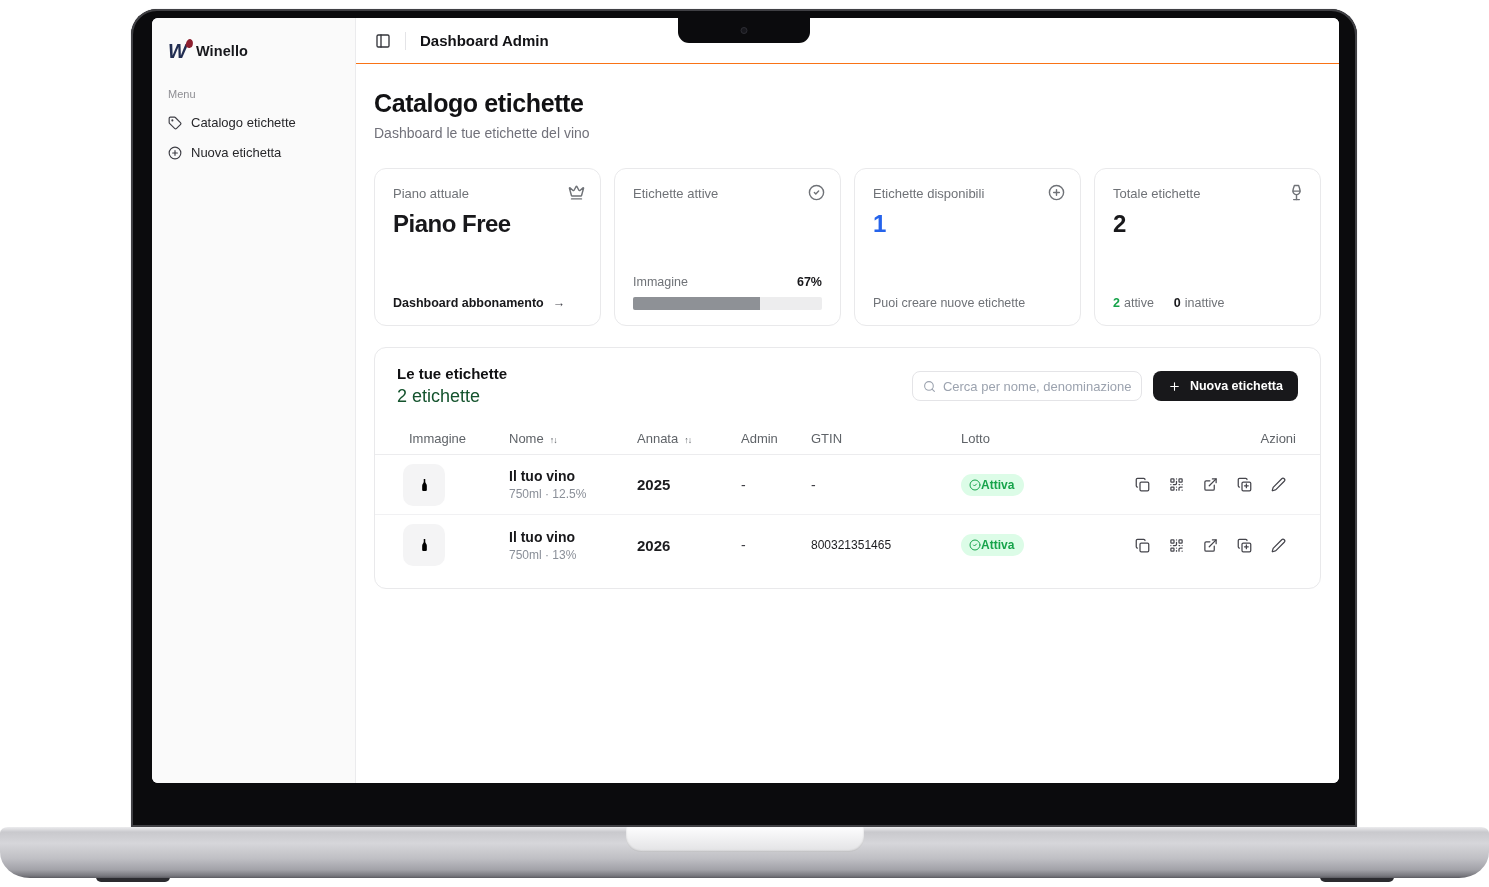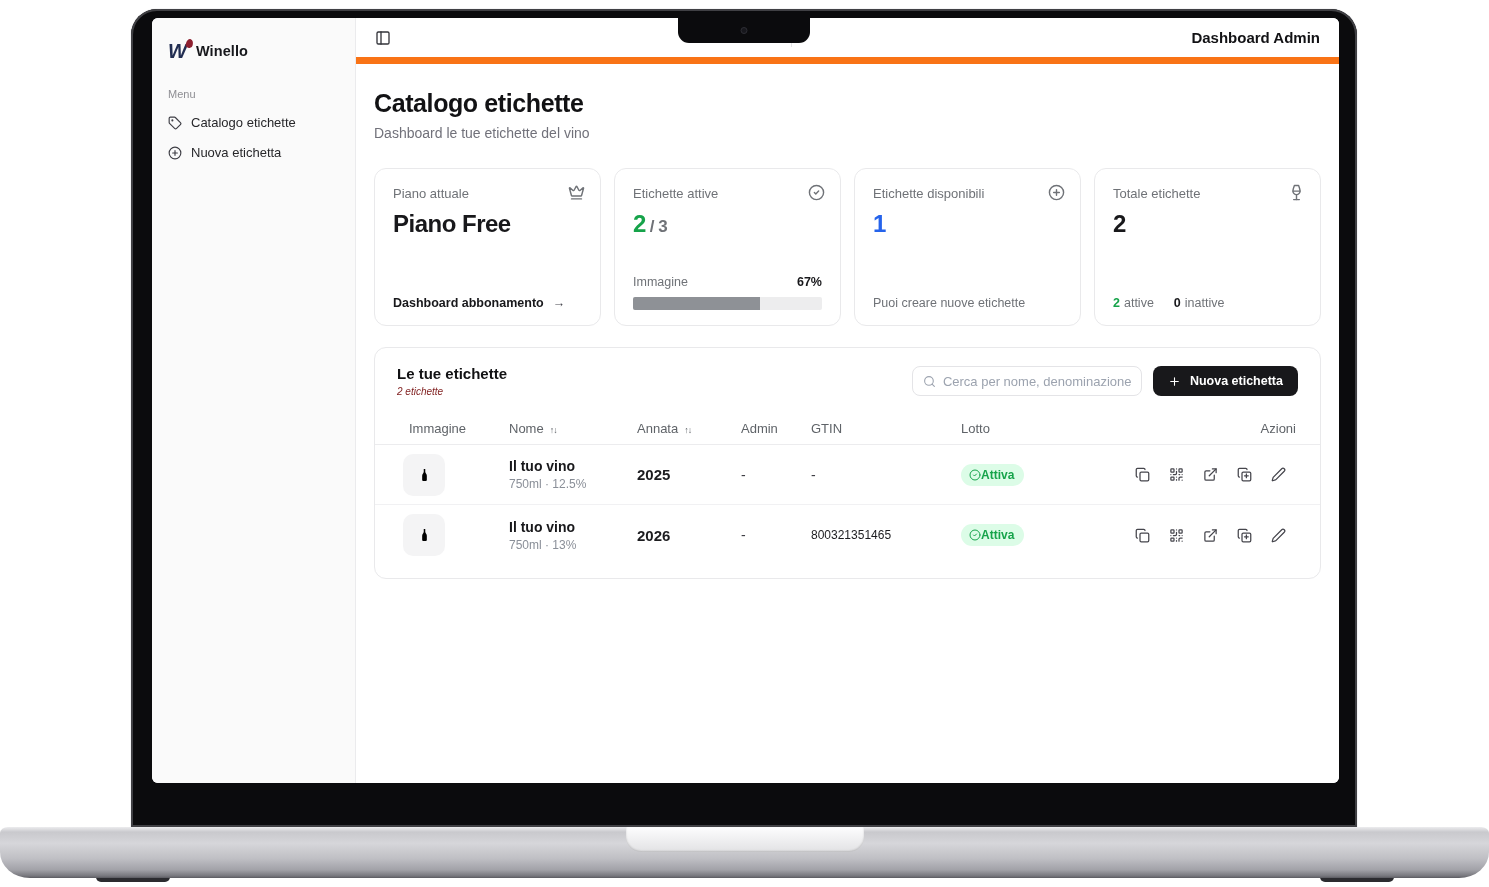--- a/index.html
+++ b/index.html
@@ -30,21 +30,21 @@
   .logo-mark { position:relative; font-size:20px; font-weight:800; font-style:italic; color:#222e52; line-height:20px; }
   .logo-mark::after { content:''; position:absolute; right:-6px; top:-2px; width:7px; height:9px;
                       background:#8e2030; border-radius:50% 50% 50% 50% / 62% 62% 42% 42%; transform:rotate(14deg); }
   .brand-name { font-size:14.5px; font-weight:bold; color:#17181c; letter-spacing:.1px; }
   .menu-label { margin-top:27px; font-size:11px; color:#8e8e93; }
   .menu-item { display:flex; align-items:center; gap:9px; margin-top:15px; font-size:13px; color:#27272a; cursor:pointer; }
   .menu-item svg { width:14px; height:14px; color:#3f3f46; flex:none; }
 
   
   .main { flex:1; display:flex; flex-direction:column; background:#fff; min-width:0; }
-  .topbar { height:46px; min-height:46px; border-bottom:7px solid #f97316; display:flex; align-items:center; padding:0 19px;justify-content:space-between; }
+  .topbar { height:46px; min-height:46px; border-bottom:1px solid #f97316; display:flex; align-items:center; padding:0 19px; }
   .topbar svg { width:16px; height:16px; color:#33343a; }
   .topbar-divider { width:1px; height:18px; background:#e4e4e7; margin:0 14px; }
   .topbar-title { font-size:15px; font-weight:bold; color:#121215; }
 
   .content { padding:0 18px; }
   .page-title { margin-top:25px; font-size:25px; font-weight:800; color:#121214; letter-spacing:-.4px; }
   .page-subtitle { margin-top:7px; font-size:14px; color:#71717a; }
 
   
   .cards { display:grid; grid-template-columns:repeat(4,1fr); gap:13px; margin-top:27px; }
@@ -64,21 +64,21 @@
   .bar { margin-top:8px; height:13px; background:#ededee; border-radius:2px; overflow:hidden; }
   .bar-fill { height:100%; background:#8e9196; }
   .split-counts { display:flex; gap:20px; font-size:12.5px; color:#6f7277; }
   .split-counts b { font-weight:bold; margin-right:4px; }
   .n-green { color:#16a34a; } .n-dark { color:#18181b; }
 
   
   .table-card { margin-top:21px; border:1px solid #e9e9eb; border-radius:12px; background:#fff; padding-bottom:13px; }
   .table-head { display:flex; justify-content:space-between; align-items:center; padding:17px 22px 0; }
   .table-title { font-size:15px; font-weight:bold; color:#121214; }
-  .table-count { margin-top:4px; font-size:10px; color:#7f1d1d;font-style:italic; }
+  .table-count { margin-top:4px; font-size:18px; color:#14532d; }
   .table-actions { display:flex; gap:11px; align-items:center; }
   .search-box { width:230px; height:30px; border:1px solid #e4e4e7; border-radius:8px; display:flex; align-items:center; padding:0 10px; gap:7px; background:#fff; }
   .search-box svg { width:13px; height:13px; color:#9ca3af; flex:none; }
   .search-box input { border:none; outline:none; flex:1; font-size:13px; color:#27272a; font-family:"Liberation Sans",sans-serif; background:transparent; min-width:0; }
   .search-box input::placeholder { color:#9ca3af; }
   .btn-new { height:30px; border:none; border-radius:8px; background:#18181b; color:#fff; font-size:12.5px; font-weight:bold;
              padding:0 15px; display:flex; align-items:center; gap:9px; cursor:pointer; font-family:"Liberation Sans",sans-serif; }
   .btn-new svg { width:13px; height:13px; }
 
   .grid-row { display:grid; grid-template-columns:112px 128px 104px 70px 150px 1fr 168px; padding:0 22px; align-items:center; }
@@ -228,23 +228,20 @@
                   <span style="font-weight:normal;color:#45454c">→</span>
                 </div>
               </div>
             </div>
 
             <div class="card">
               <div class="card-label">Etichette attive</div>
               <span class="card-icon"><svg viewBox="0 0 24 24">
                     <use href="#i-circle-check"></use>
                   </svg></span>
-              <div class="card-value">
-                <span class="val-green">2</span><span class="val-suffix">/ 3</span>
-              </div>
               <div class="card-bottom">
                 <div class="usage-row">
                   <span>Immagine</span>
                   <span class="usage-pct">67%</span>
                 </div>
                 <div class="bar">
                   <div class="bar-fill" style="width: 67%;"></div>
                 </div>
               </div>
             </div>

